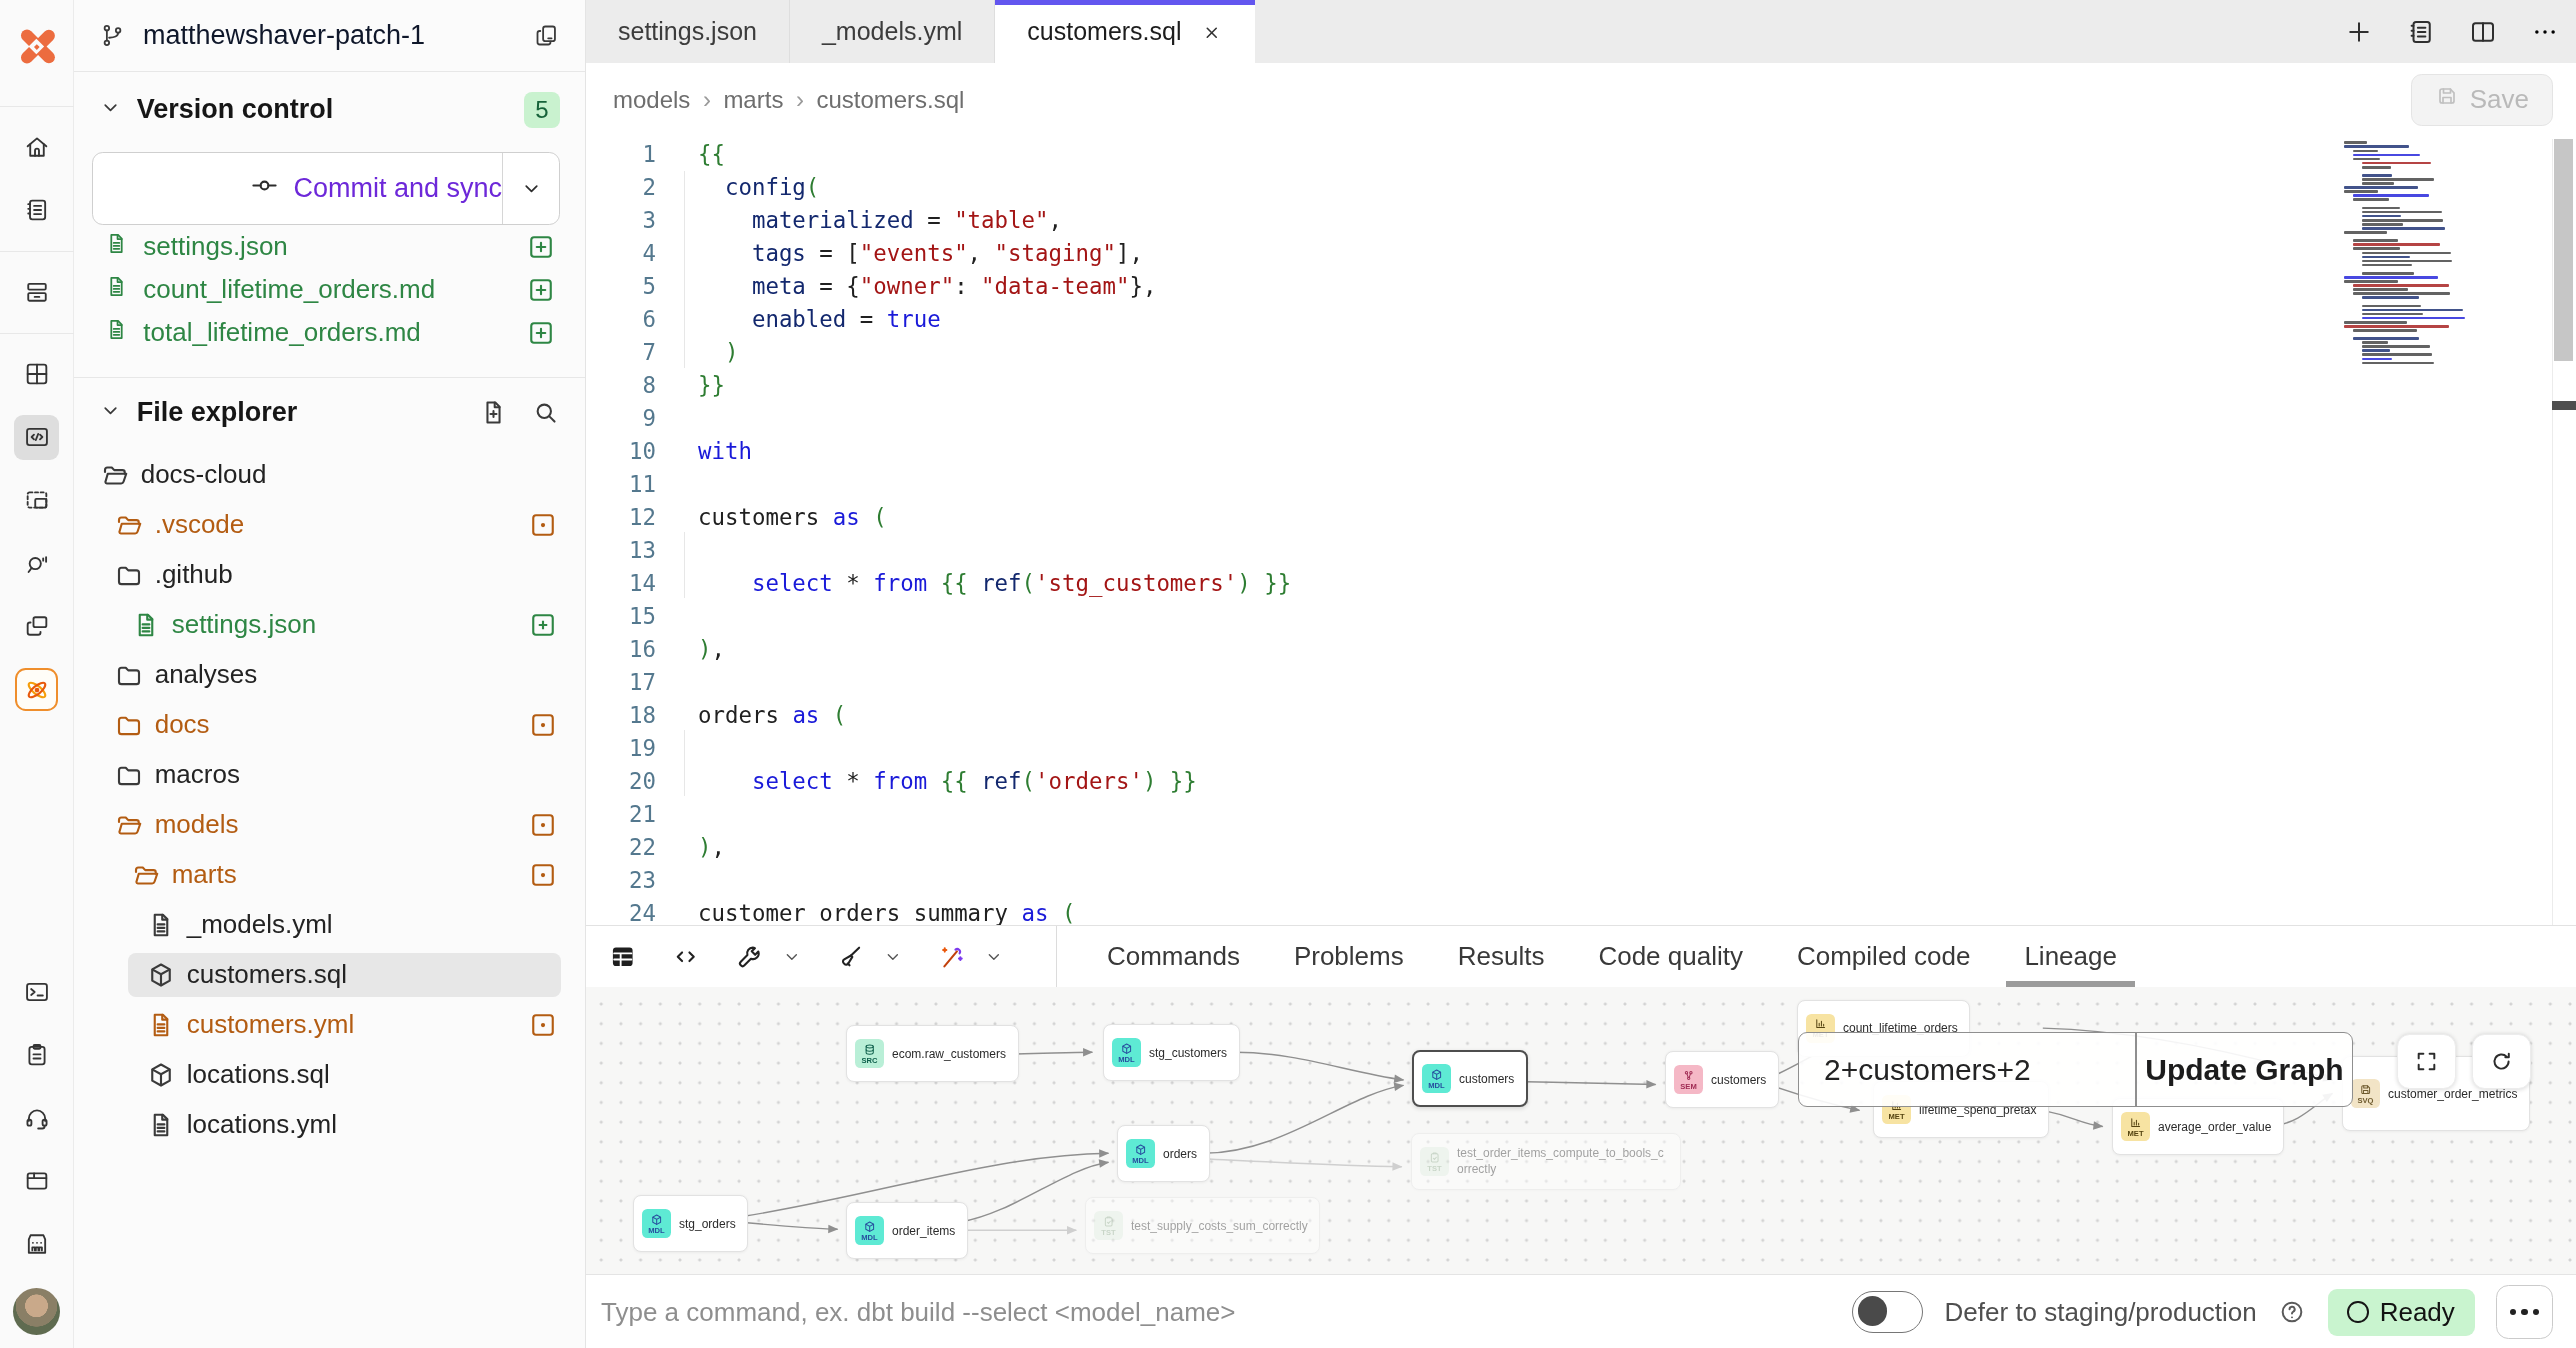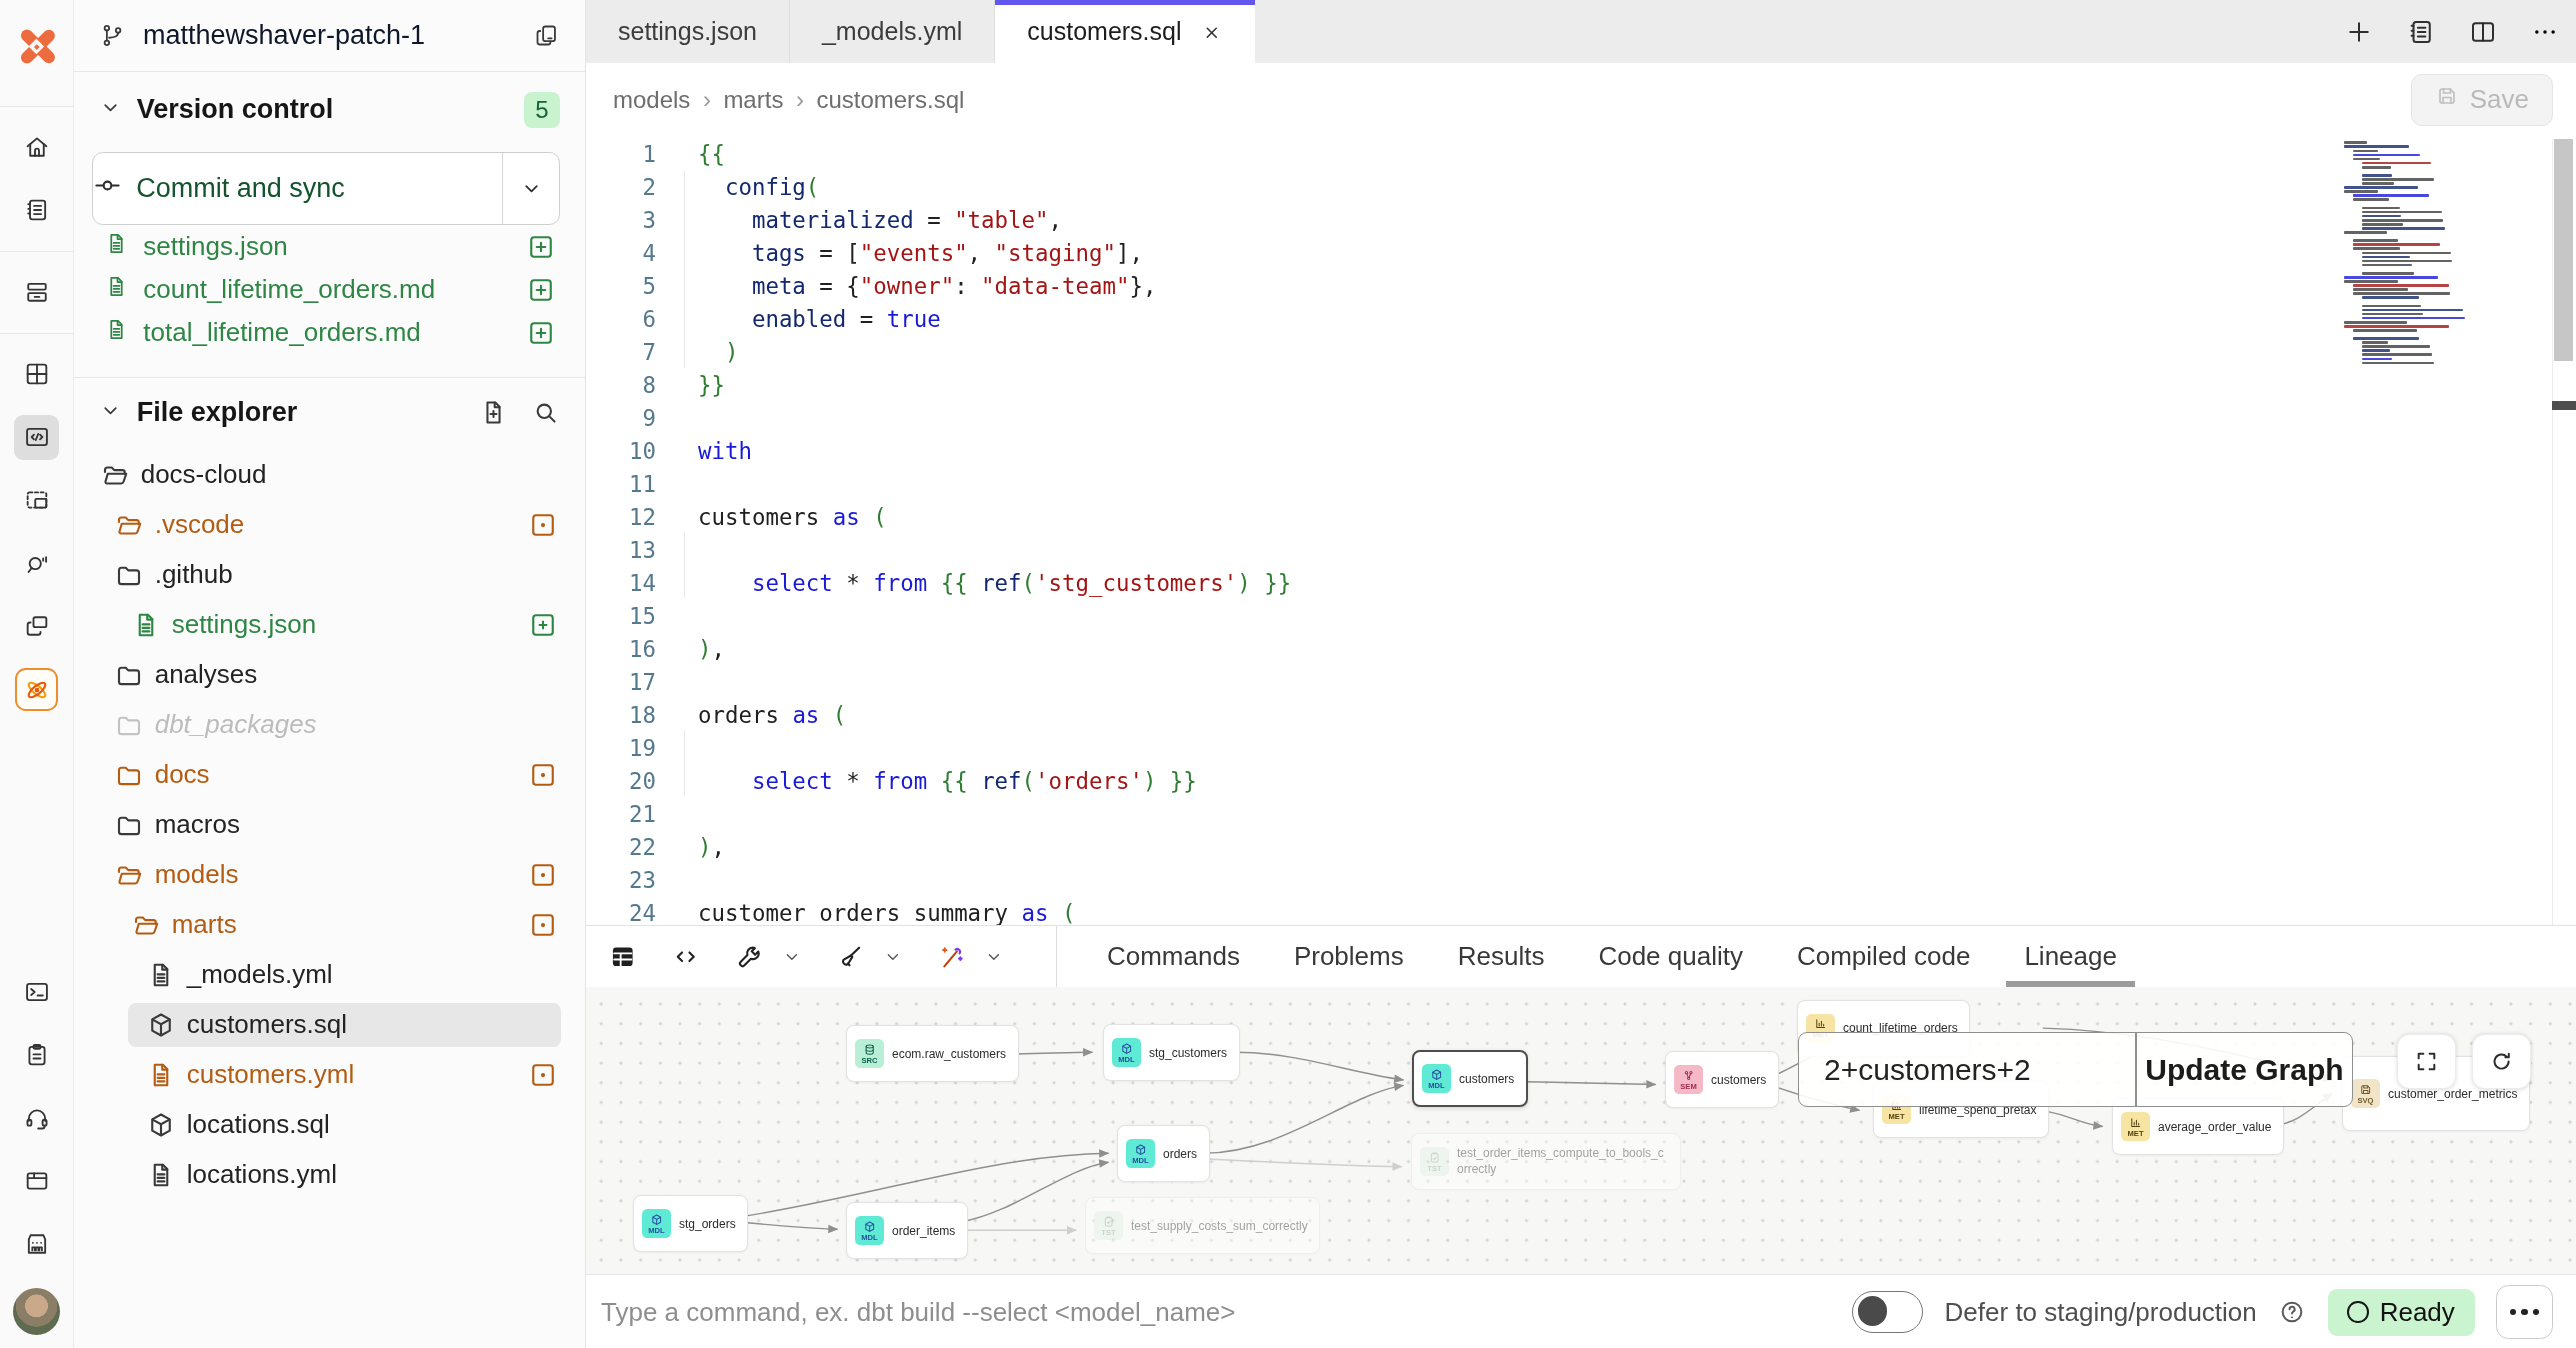--- a/index.html
+++ b/index.html
@@ -29,21 +29,21 @@
   
   #sidebar{width:512px;background:#fbfbfb;border-right:0.9px solid #e4e4e4;flex-shrink:0;position:relative;font-size:26px;color:#232323}
   .side-top{height:72px;display:flex;align-items:center;padding:0 25px;border-bottom:0.9px solid #e7e7e7}
   .side-top svg{width:27px;height:27px;stroke:#3a3a3a;fill:none;stroke-width:1.6;stroke-linecap:round;stroke-linejoin:round}
   .branch-name{margin-left:17px;font-size:27px;color:#0f172a;flex:1;white-space:nowrap;overflow:hidden}
   .sec-head{display:flex;align-items:center;padding:0 25px;height:75px}
   .sec-head svg{width:23px;height:23px;stroke:#3a3a3a;fill:none;stroke-width:1.8;stroke-linecap:round;stroke-linejoin:round}
   .sec-title{font-weight:bold;font-size:27px;margin-left:10.7px;color:#161616;flex:1}
   .vc-badge{min-width:36px;height:36px;border-radius:8px;background:#c9f2cf;color:#17633a;font-size:24px;display:flex;align-items:center;justify-content:center;padding:0 7.2px}
   .commit-btn{margin:5.4px 0 0 18px;width:468px;height:73px;background:#fff;border:1.3px solid #cfcfcf;border-radius:10.7px;display:flex;overflow:hidden;cursor:pointer}
-  .commit-main{flex:1;display:flex;align-items:center;justify-content:flex-start;gap:14.3px;font-size:27px;color:#14532d}
+  .commit-main{flex:1;display:flex;align-items:center;justify-content:flex-end;gap:14.3px;font-size:27px;color:#6d28d9}
   .commit-main svg{width:29px;height:29px;stroke:#2d2d2d;fill:none;stroke-width:1.7;stroke-linecap:round}
   .commit-caret{width:57px;border-left:0.9px solid #d6d6d6;display:flex;align-items:center;justify-content:center}
   .commit-caret svg{width:23px;height:23px;stroke:#2d2d2d;fill:none;stroke-width:1.8;stroke-linecap:round;stroke-linejoin:round}
   .changes-label{font-weight:bold;font-size:26px;color:#1d1d1d;margin:38px 0 5.4px 19.7px}
   .chg-row{height:43px;display:flex;align-items:center;padding-left:30px;position:relative;cursor:pointer}
   .chg-row svg.fic{width:25px;height:25px;stroke:#2e8644;fill:none;stroke-width:1.7;stroke-linecap:round;stroke-linejoin:round}
   .chg-name{margin-left:14.3px;color:#2e8644;font-size:26px}
   .chg-act{position:absolute;right:29px;width:30px;height:30px}
   .chg-act svg{width:30px;height:30px;stroke:#2e8644;fill:none;stroke-width:1.7;stroke-linecap:round}
   .fe-divider{height:0.9px;background:#e7e7e7;margin-top:23px}
@@ -395,26 +395,20 @@
           <span class="tree-badge bd-plus"><svg viewBox="0 0 24 24" class="">
               <rect x="4.2" y="4.2" width="15.6" height="15.6" rx="2.2"></rect>
               <path d="M12 8.6v6.8M8.6 12h6.8"></path>
             </svg></span>
         </div>
         <div class="tree-row">
           <span class="tree-ic t-dark" style="margin-left:40px"><svg viewBox="0 0 24 24" class="">
               <path d="M4 8.2a2 2 0 0 1 2-2h3.4l2 2.1h6.6a2 2 0 0 1 2 2v7a2 2 0 0 1-2 2H6a2 2 0 0 1-2-2z"></path>
             </svg></span>
           <span class="tree-name t-dark">analyses</span>
-        </div>
-        <div class="tree-row">
-          <span class="tree-ic t-muted" style="margin-left:40px"><svg viewBox="0 0 24 24" class="">
-              <path d="M4 8.2a2 2 0 0 1 2-2h3.4l2 2.1h6.6a2 2 0 0 1 2 2v7a2 2 0 0 1-2 2H6a2 2 0 0 1-2-2z"></path>
-            </svg></span>
-          <span class="tree-name t-muted">dbt_packages</span>
         </div>
         <div class="tree-row">
           <span class="tree-ic t-orange" style="margin-left:40px"><svg viewBox="0 0 24 24" class="">
               <path d="M4 8.2a2 2 0 0 1 2-2h3.4l2 2.1h6.6a2 2 0 0 1 2 2v7a2 2 0 0 1-2 2H6a2 2 0 0 1-2-2z"></path>
             </svg></span>
           <span class="tree-name t-orange">docs</span>
           <span class="tree-badge bd-dot"><svg viewBox="0 0 24 24" class="">
               <rect x="4.2" y="4.2" width="15.6" height="15.6" rx="2.2"></rect>
               <circle cx="12" cy="12" r="1.7" fill="currentColor" stroke="none"></circle>
             </svg></span>

